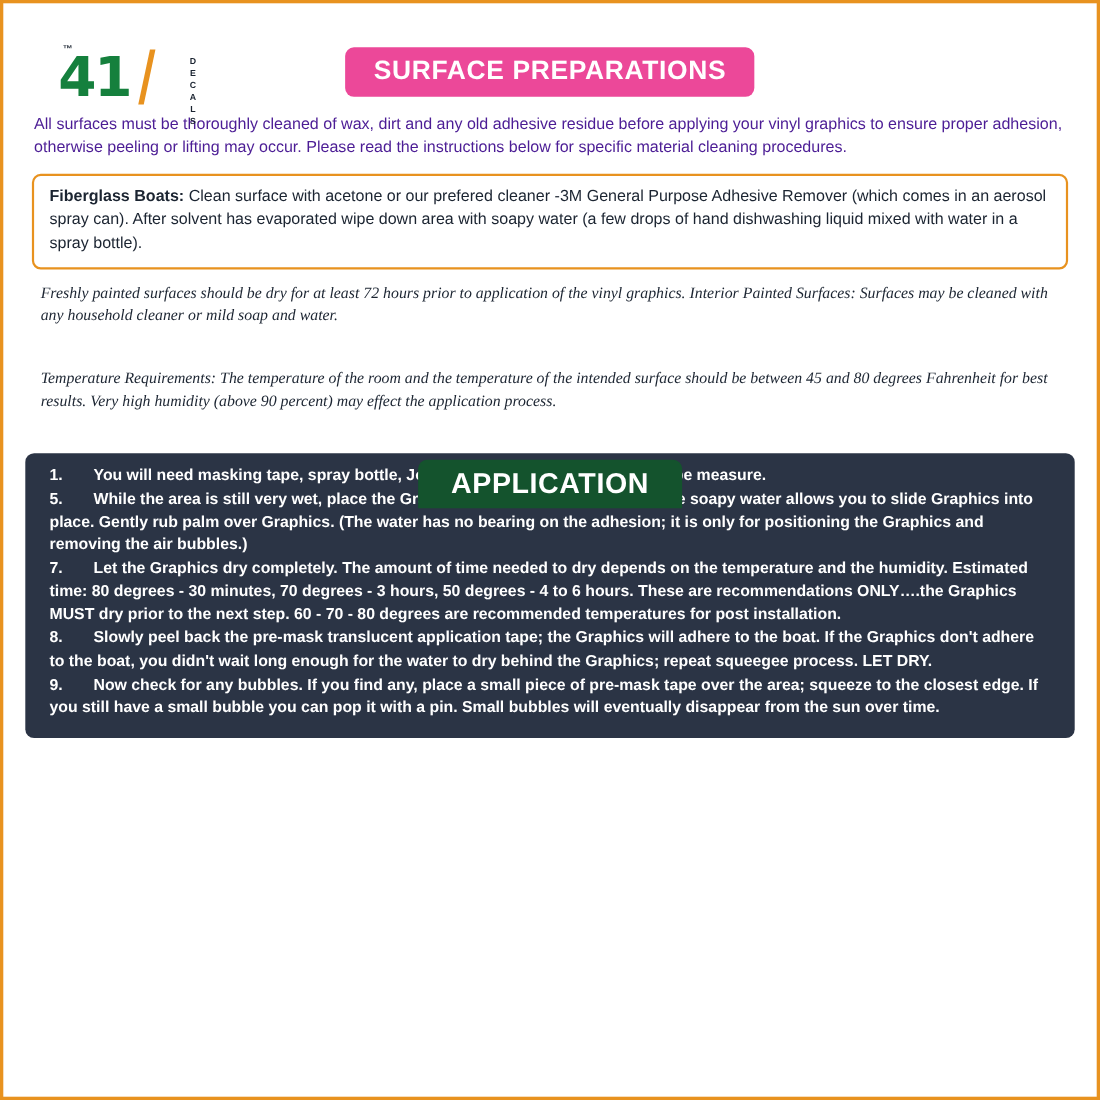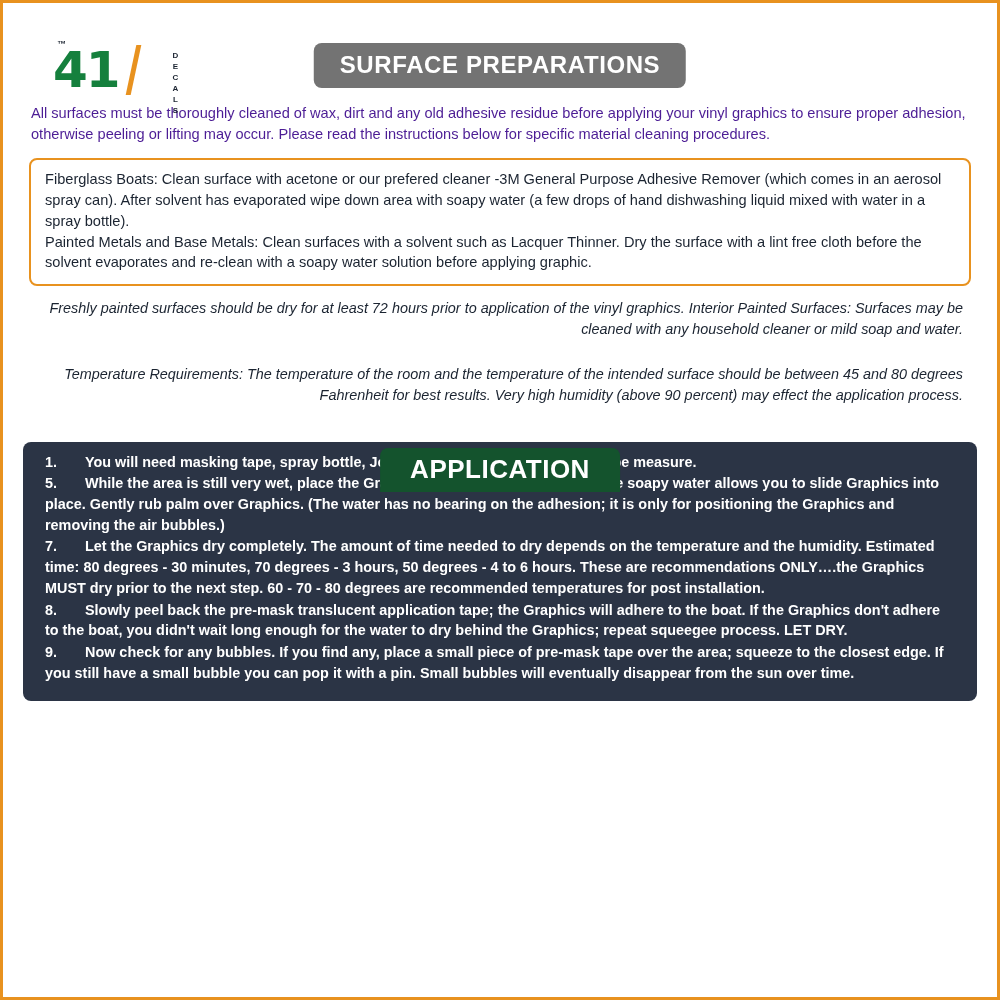--- a/index.html
+++ b/index.html
@@ -79,21 +79,21 @@
     color: #1b2431;
     writing-mode: vertical-rl;
     text-orientation: upright;
     line-height: 8px;
   }
   .title-pill {
     position: absolute;
     left: 50%;
     top: 26px;
     transform: translateX(-50%);
-    background: #737373;
+    background: #ec4899;
     color: #ffffff;
     font-size: 24px;
     font-weight: bold;
     letter-spacing: 0.6px;
     padding: 8px 26px 9px 26px;
     border-radius: 8px;
     white-space: nowrap;
     font-family: "Liberation Sans", sans-serif;
   }
 
@@ -111,33 +111,34 @@
     border: 2px solid #e8921f;
     border-radius: 8px;
     padding: 9px 14px 11px 14px;
     font-size: 14.6px;
     line-height: 1.42;
   }
   .material-box p {
     margin: 0;
   }
   .material-box b {
-    font-weight: normal;
+    font-weight: bold;
   }
 
   
   .note {
     margin: 12px 14px 0 14px;
     font-size: 14.4px;
     line-height: 1.45;
     font-style: italic;
-    text-align: right;
+    text-align: left;
+    font-family: Liberation Serif, serif;
   }
   .note.second {
-    margin-top: 24px;
+    margin-top: 36px;
   }
 
   
   .app-wrap {
     position: relative;
     margin-top: 16px;
   }
   .app-pill {
     position: absolute;
     left: 50%;
@@ -186,21 +187,20 @@
         <span class="slash"></span>
         <span class="decals">DECALS</span>
       </div>
       <div class="title-pill">SURFACE PREPARATIONS</div>
     </div>
 
     <div class="intro">All surfaces must be thoroughly cleaned of wax, dirt and any old adhesive residue before applying your vinyl graphics to ensure proper adhesion, otherwise peeling or lifting may occur. Please read the instructions below for specific material cleaning procedures.</div>
 
     <div class="material-box">
       <p><b>Fiberglass Boats:</b><span> Clean surface with acetone or our prefered cleaner -3M General Purpose Adhesive Remover (which comes in an aerosol spray can). After solvent has evaporated wipe down area with soapy water (a few drops of hand dishwashing liquid mixed with water in a spray bottle).</span></p>
-      <p><b>Painted Metals and Base Metals:</b><span> Clean surfaces with a solvent such as Lacquer Thinner. Dry the surface with a lint free cloth before the solvent evaporates and re-clean with a soapy water solution before applying graphic.</span></p>
     </div>
 
     <div class="note">Freshly painted surfaces should be dry for at least 72 hours prior to application of the vinyl graphics. Interior Painted Surfaces: Surfaces may be cleaned with any household cleaner or mild soap and water.</div>
     <div class="note second">Temperature Requirements: The temperature of the room and the temperature of the intended surface should be between 45 and 80 degrees Fahrenheit for best results. Very high humidity (above 90 percent) may effect the application process.</div>
 
     <div class="app-wrap">
       <div class="app-pill">APPLICATION</div>
       <div class="app-panel">
         <p class="step"><span class="n">1.</span><span>You will need masking tape, spray bottle, Joy or dish washing liquid, and a tape measure.</span></p>
         <p class="step"><span class="n">5.</span><span>While the area is still very wet, place the Graphics in the selected position. The soapy water allows you to slide Graphics into place. Gently rub palm over Graphics. (The water has no bearing on the adhesion; it is only for positioning the Graphics and removing the air bubbles.)</span></p>

